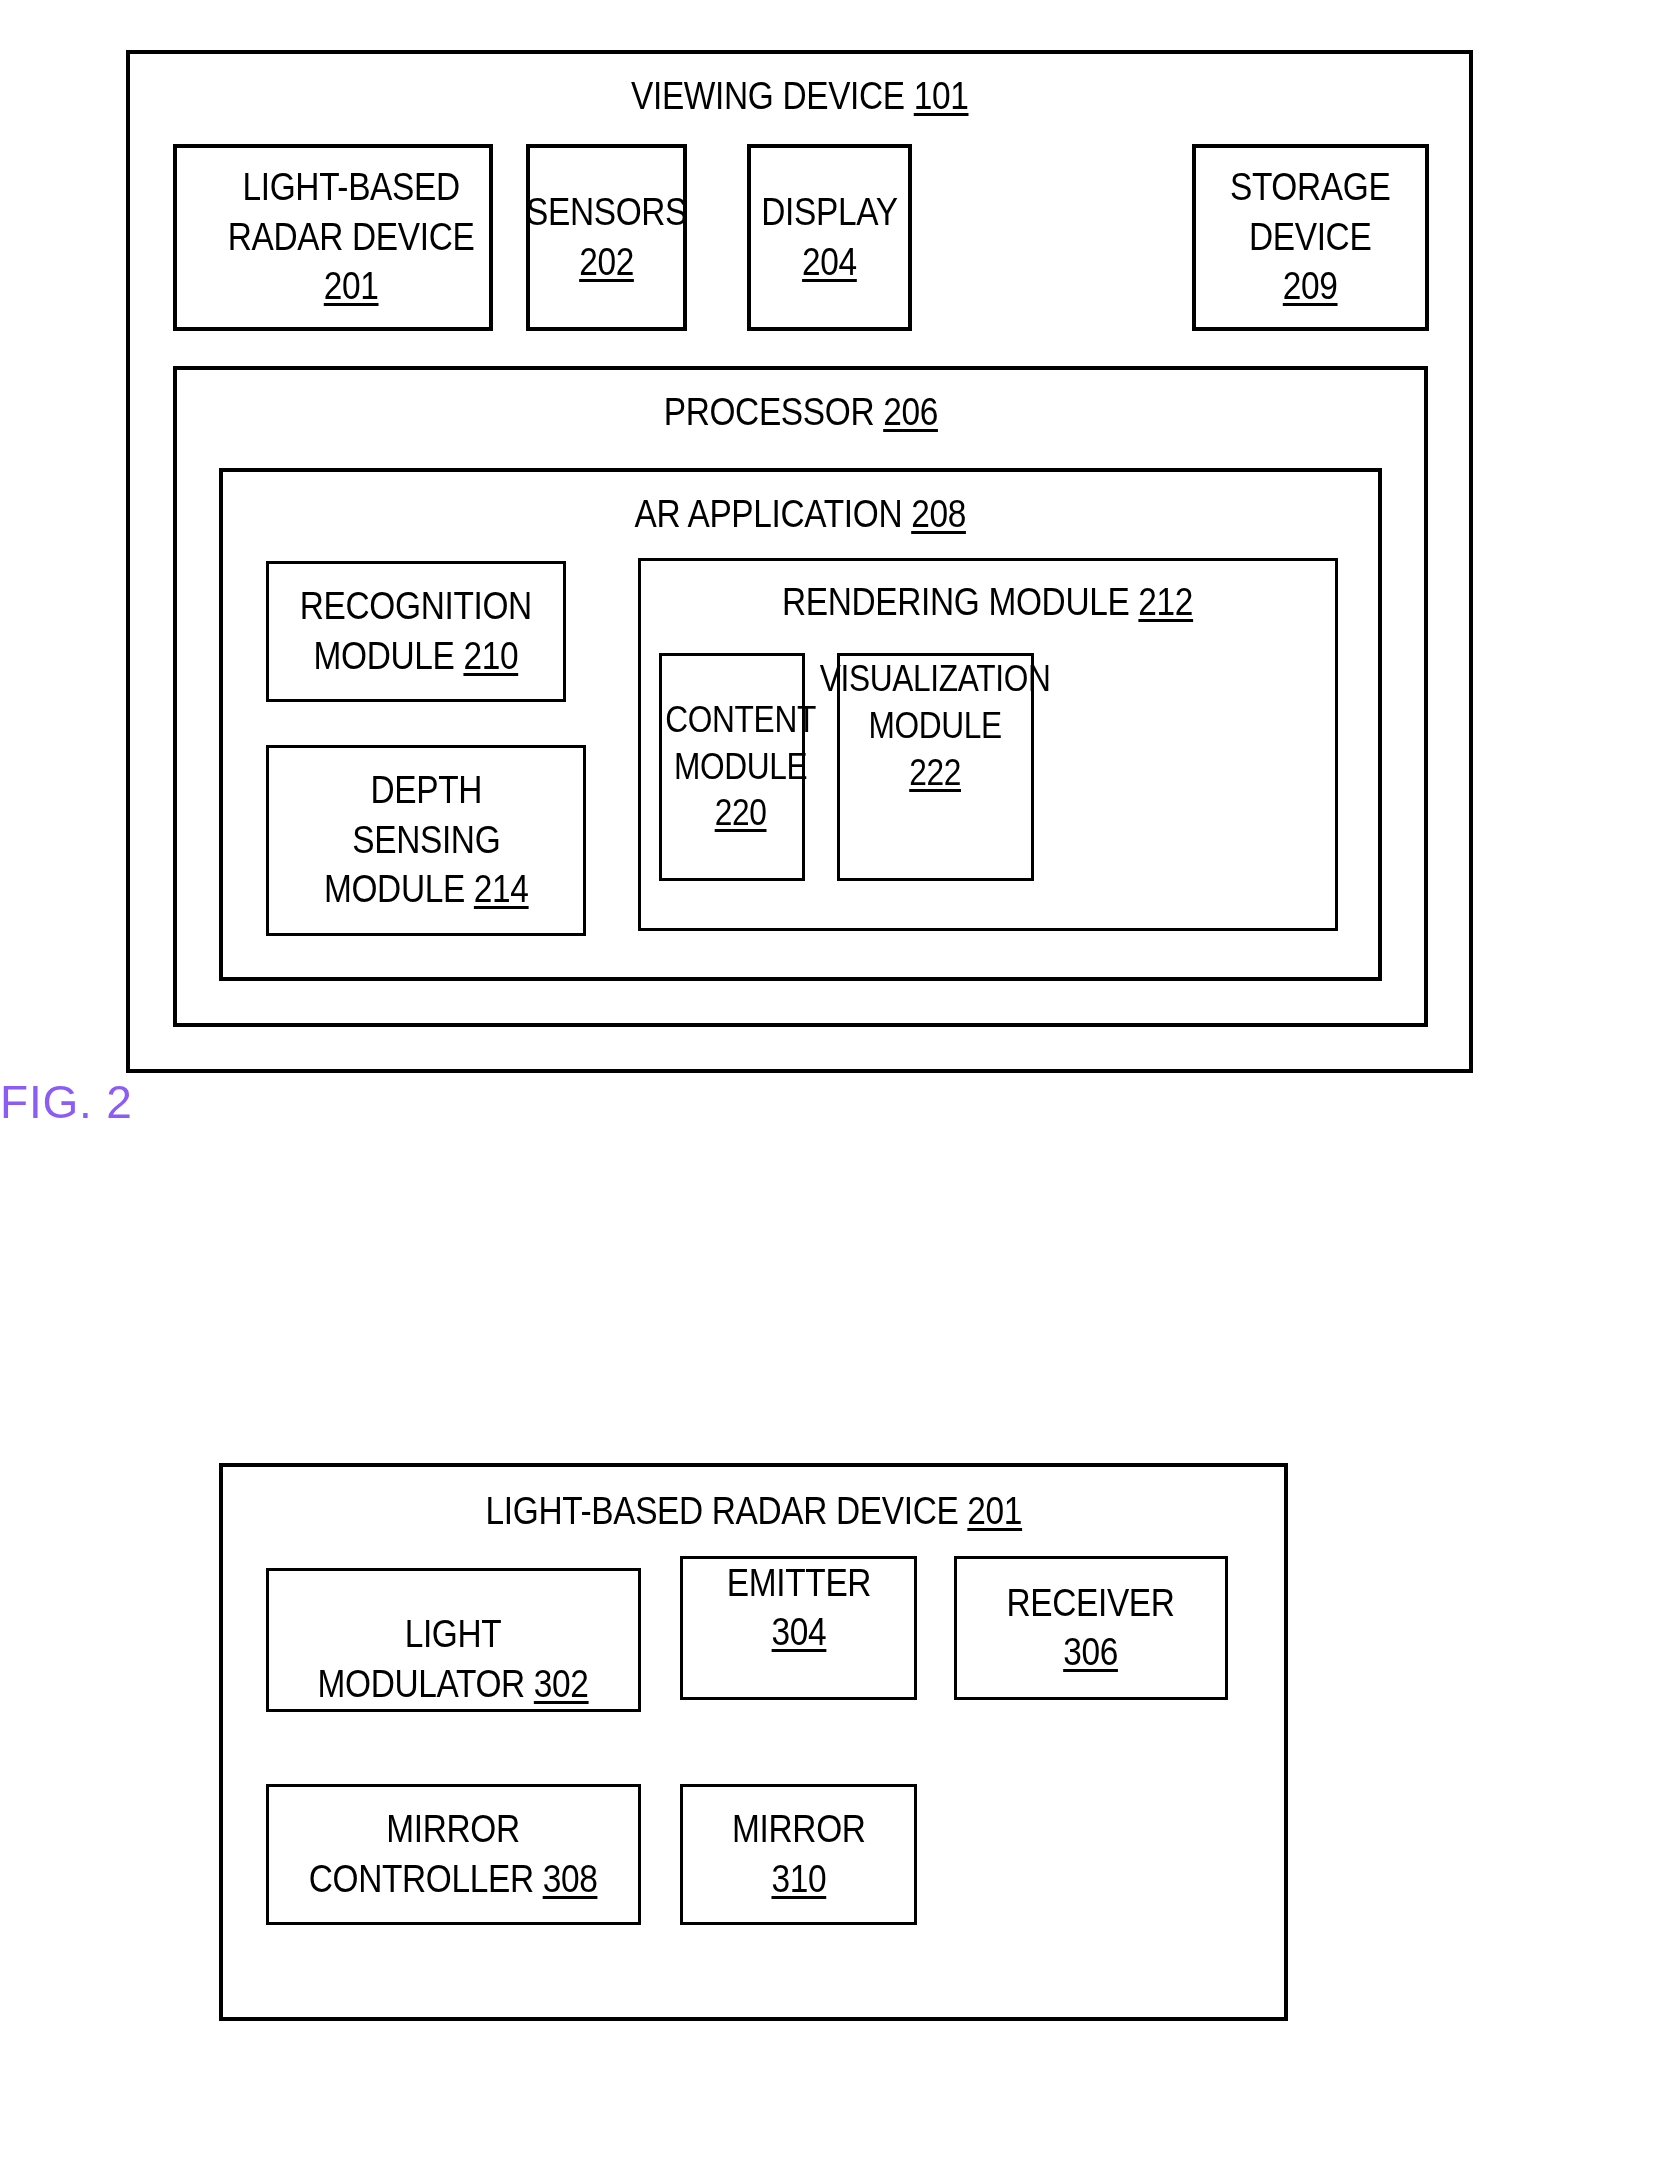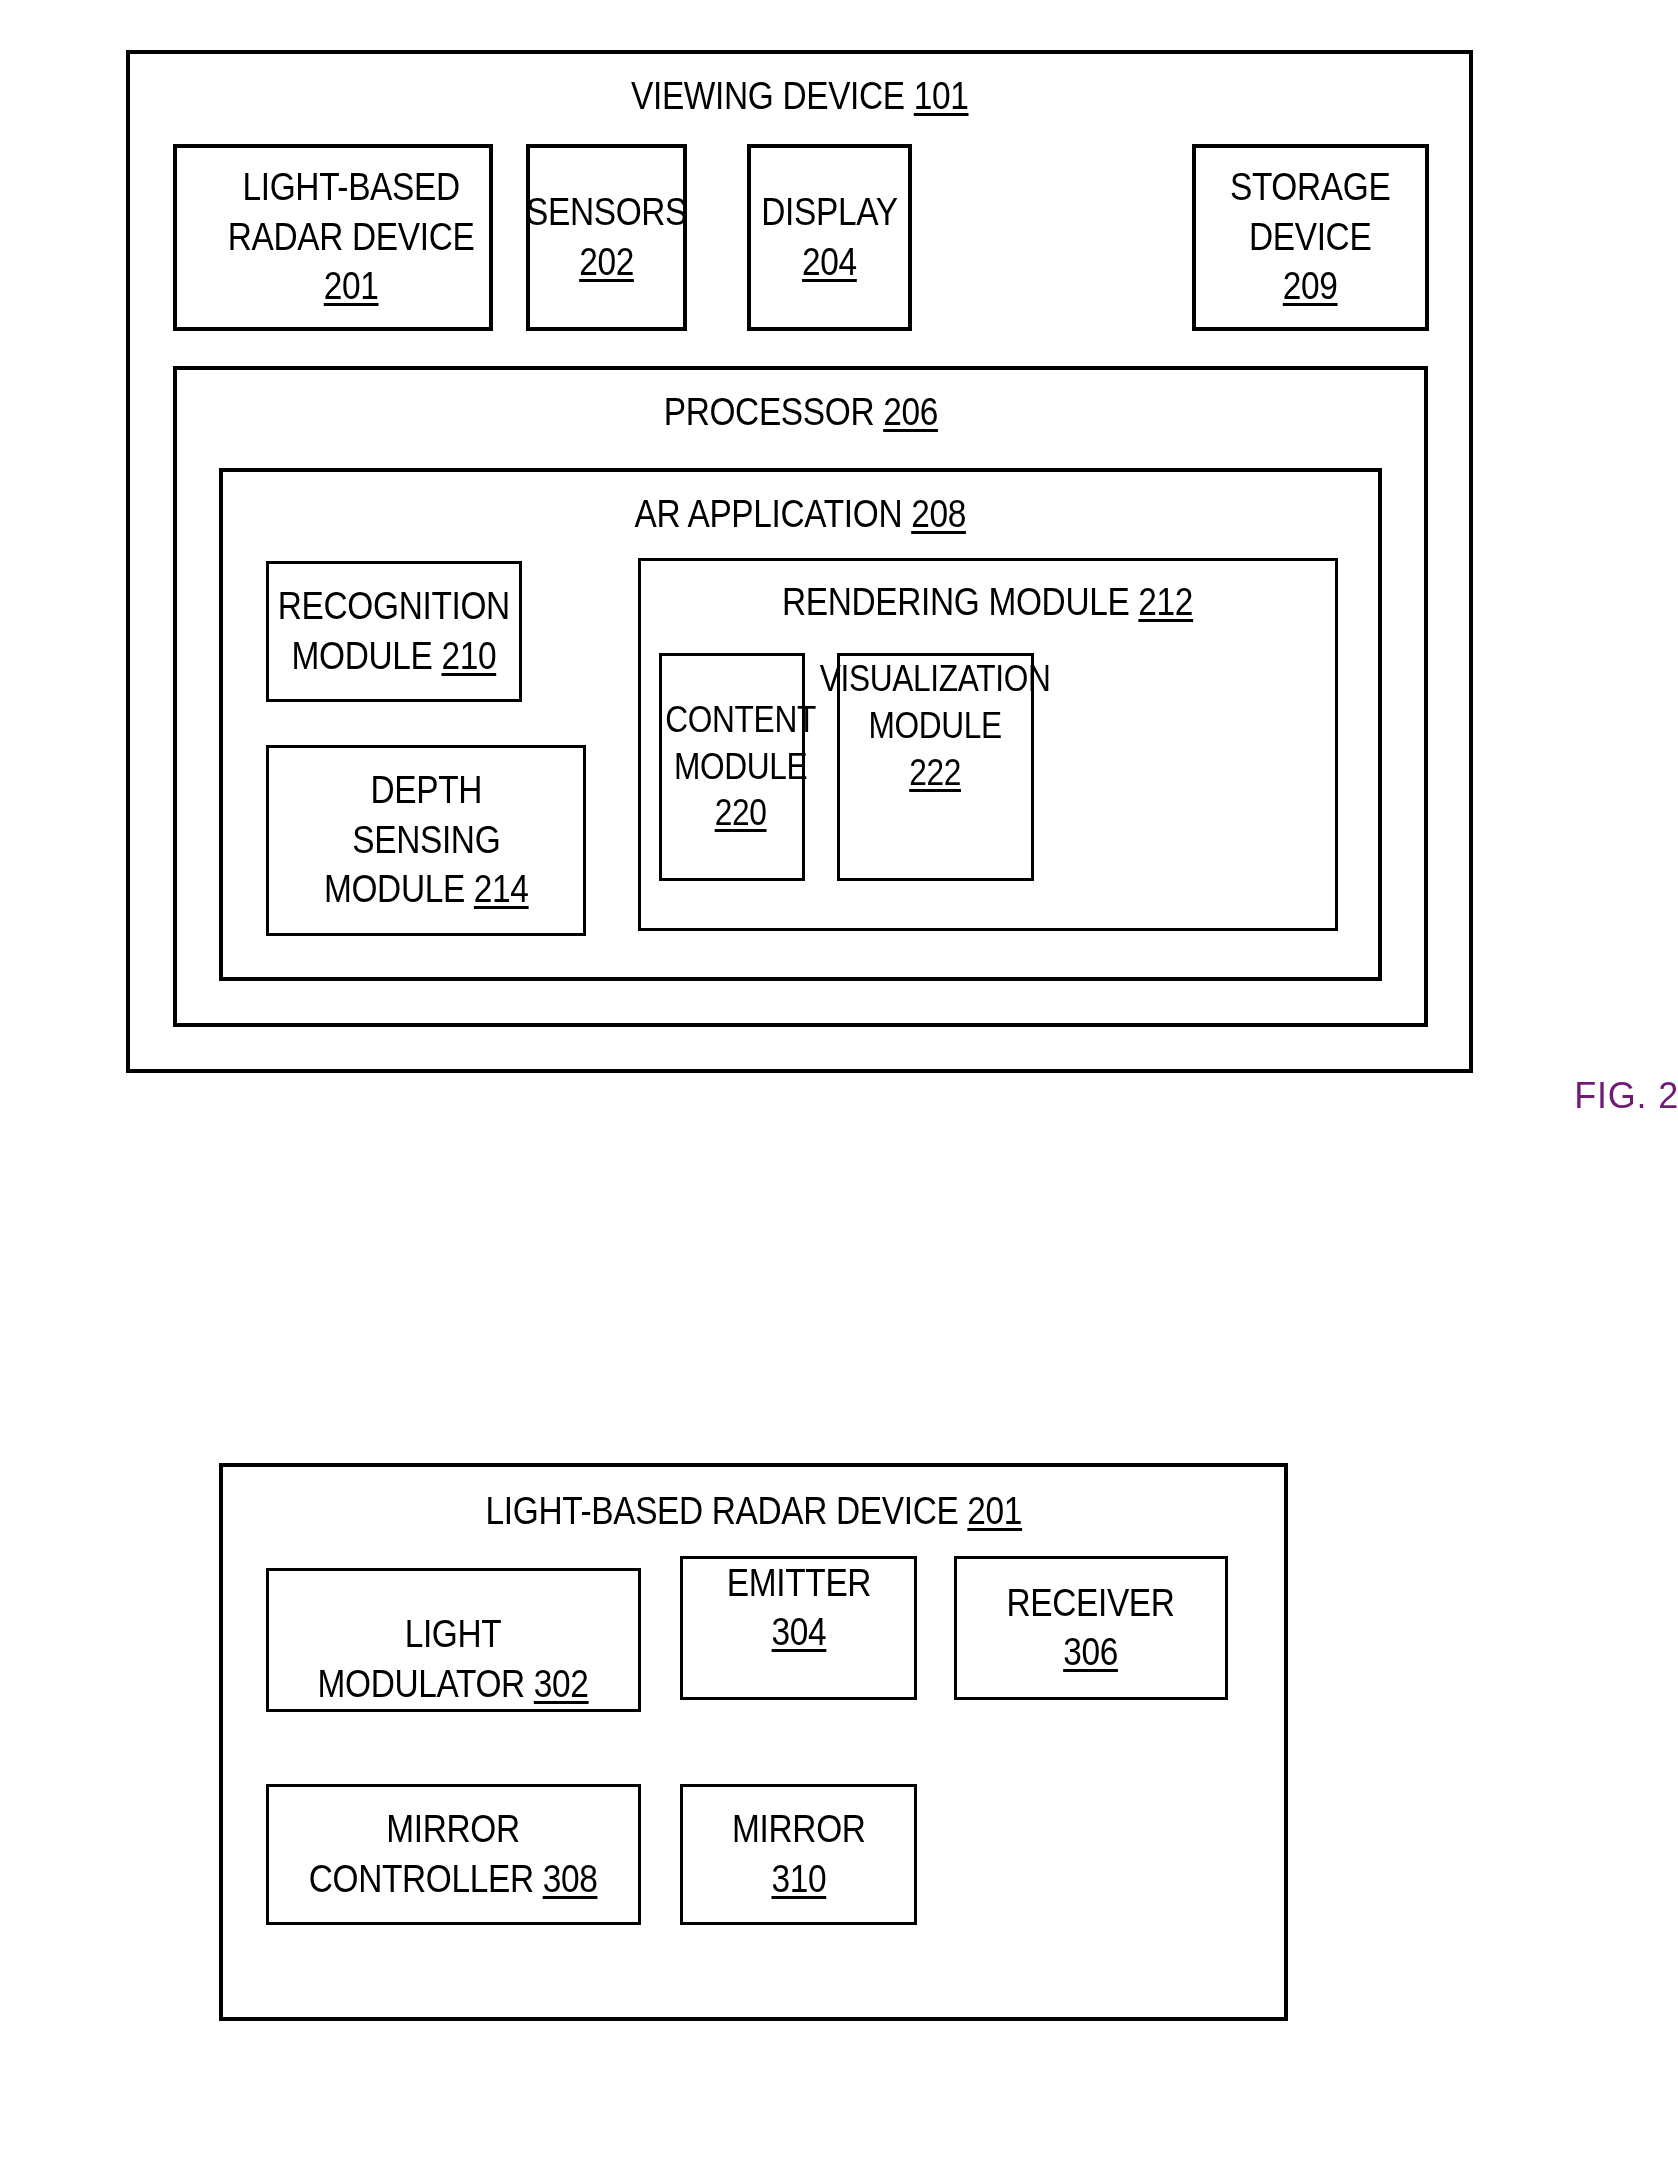--- a/index.html
+++ b/index.html
@@ -48,39 +48,39 @@
     text-align: center;
   }
   .num {
     text-decoration: underline;
     text-underline-offset: 4.2px;
     text-decoration-thickness: 3.3px;
   }
   
   .caption {
     position: absolute;
-    text-align: right;
+    text-align: left;
     font-family: "Liberation Sans", sans-serif;
-    font-size: 36px;
+    font-size: 46px;
     letter-spacing: 0.8px;
-    color: #701a75;
+    color: #8b5cf6;
   }
 
   
   #fig2-frame { left: 126px; top: 50px; width: 1347px; height: 1023px; }
 
   #box-201 { left: 173px; top: 144px; width: 320px;  height: 187px; justify-content: center; padding-left: 37px; }
   #box-202 { left: 526px; top: 144px; width: 161px;  height: 187px; justify-content: center; }
   #box-204 { left: 747px; top: 144px; width: 165px;  height: 187px; justify-content: center; }
   #box-209 { left: 1192px; top: 144px; width: 237px; height: 187px; justify-content: center; }
 
   #box-206 { left: 173px;  top: 366px; width: 1255px; height: 661px; }
   #box-208 { left: 219px;  top: 468px; width: 1163px; height: 513px; }
 
-  #box-210 { left: 266px;  top: 561px; width: 256px; height: 141px; justify-content: center; }
+  #box-210 { left: 266px;  top: 561px; width: 300px; height: 141px; justify-content: center; }
   #box-214 { left: 266px;  top: 745px; width: 320px; height: 191px; justify-content: center; }
 
   #box-212 { left: 638px;  top: 558px; width: 700px; height: 373px; }
   #box-220 { left: 659px;  top: 653px; width: 146px; height: 228px; justify-content: center; padding-left: 17px; }
   #box-222 { left: 837px; top: 653px; width: 197px; height: 228px; justify-content: flex-start; }
 
   #caption-fig2 { left: 0; right: 0; top: 1075px; }
 
   
   #fig3-frame { left: 219px; top: 1463px; width: 1069px; height: 558px; }

